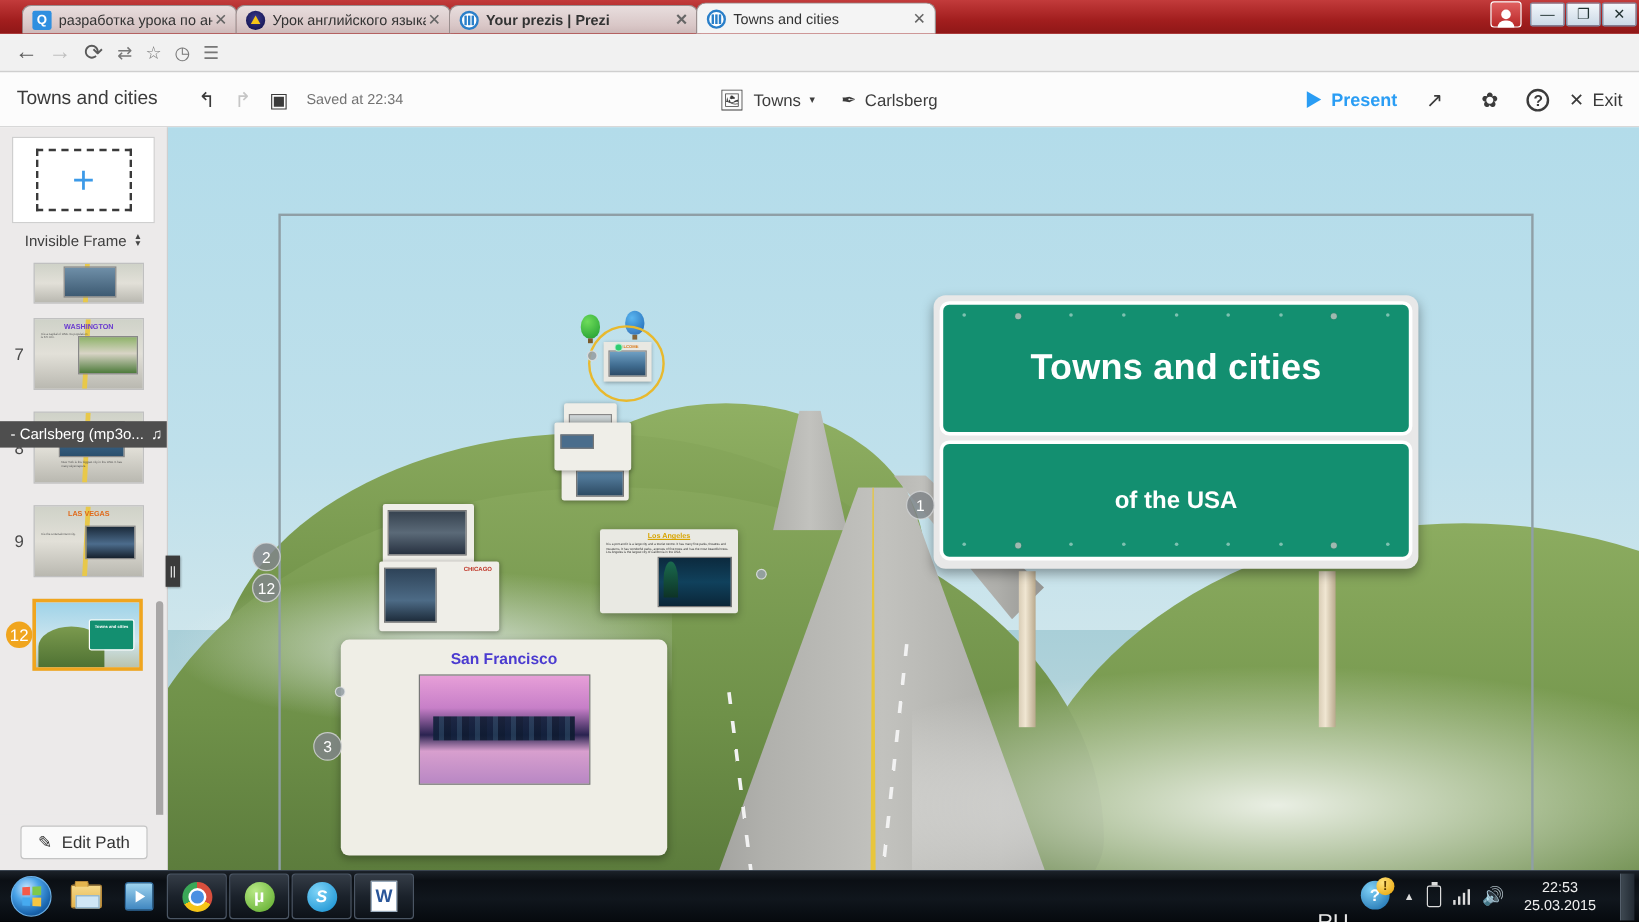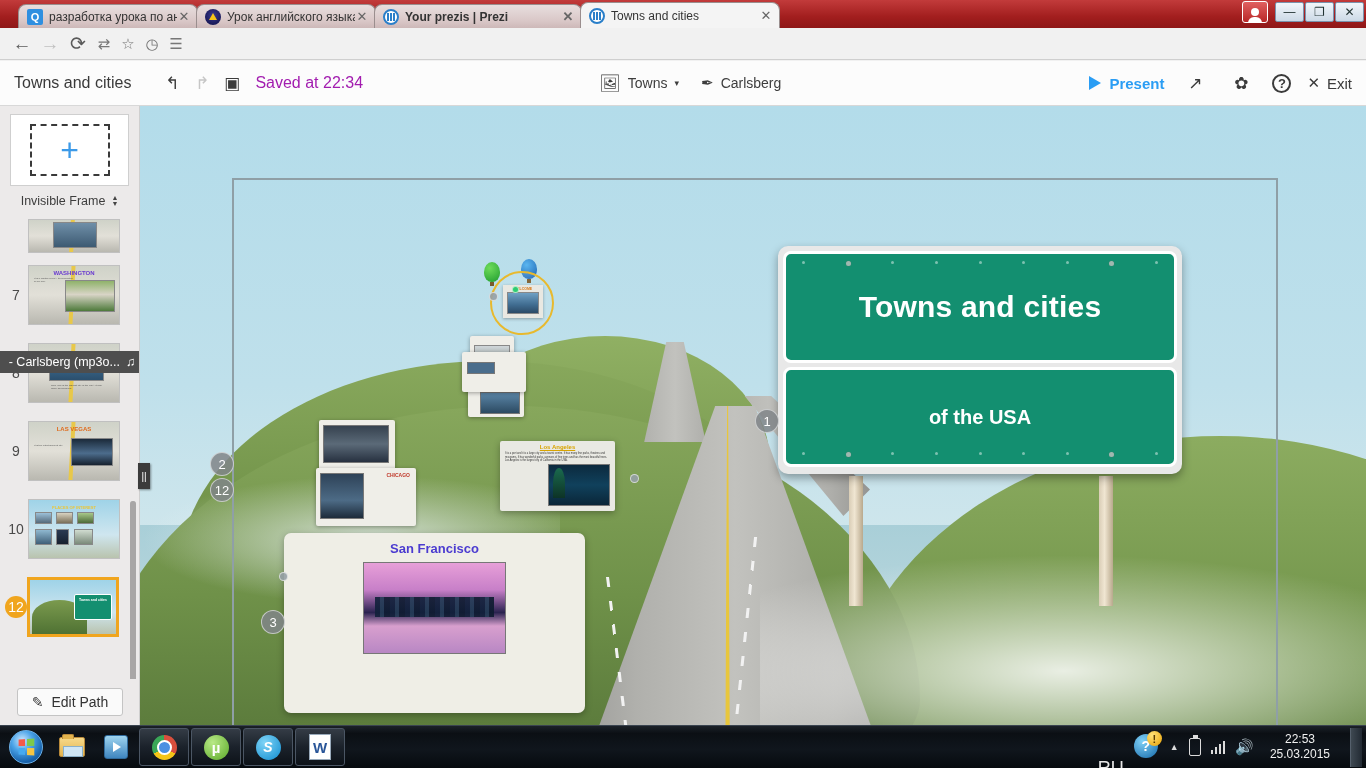--- a/index.html
+++ b/index.html
@@ -101,21 +101,21 @@
   #prezi-app{ position:absolute; left:0; top:61px; width:1366px; height:664px; background:#fff;}
 
   #prezi-toolbar{
     height:45px; background:#fcfcfc; border-bottom:1px solid #d8d8d8;
     display:flex; align-items:center; padding:0 14px; position:relative;
   }
   #doc-title{ font-size:16px; color:#3a3a3a; margin-right:26px;}
   .tb-icon{ width:30px;height:30px; display:flex;align-items:center;justify-content:center;
      color:#3b3b3b; font-size:17px;}
   .tb-icon.dim{ color:#c6c6c6;}
-  #save-status{ font-size:16px; color:#a21caf; margin-left:8px;}
+  #save-status{ font-size:12px; color:#737373; margin-left:8px;}
   #tb-center{ position:absolute; left:50%; transform:translateX(-46%); display:flex; align-items:center; gap:22px;}
   .tb-item{ display:flex;align-items:center; gap:7px; font-size:14px; color:#3d3d3d;}
   #tb-right{ margin-left:auto; display:flex; align-items:center; gap:16px;}
   #present-btn{ display:flex;align-items:center; gap:8px; color:#2a9df4; font-size:15px; font-weight:bold;}
   .play-tri{ width:0;height:0;border-left:12px solid #2a9df4;border-top:7px solid transparent;border-bottom:7px solid transparent;}
   #exit-btn{ display:flex;align-items:center;gap:7px; font-size:15px; color:#3a3a3a;}
 
   
   #sidebar{
     position:absolute; left:0; top:45px; width:140px; height:619px;
@@ -221,21 +221,21 @@
   }
   .dash-line{ position:absolute; width:3px; background:
      repeating-linear-gradient(to bottom,#f2f2f2 0 10px,transparent 10px 24px);}
 
   
   .canvas-card{
     position:absolute; background:#efeee6;
     box-shadow:0 2px 7px rgba(0,0,0,.3);
     border-radius:3px; overflow:hidden;
   }
-  #card-sf{ left:144px; top:427px; width:301px; height:180px; border-radius:7px;}
+  #card-sf{ left:144px; top:427px; width:272px; height:180px; border-radius:7px;}
   #card-sf .c-title{ text-align:center; color:#4b3bd0; font-size:13px; margin-top:8px; font-weight:bold;}
   #card-sf .c-body{ font-size:7.3px; color:#222; line-height:10px; padding:4px 18px 0 20px;}
   #card-sf .c-photo{
     margin:6px auto 0; width:143px; height:92px;
     background:linear-gradient(to bottom,#e79fd8 0%,#c77fc8 30%,#2a2350 55%,#d89fce 70%,#b887c4 100%);
     border:1px solid #777;
     position:relative;
   }
   #card-sf .c-photo:after{
     content:""; position:absolute; left:8%; top:38%; width:84%; height:22%;
@@ -540,33 +540,20 @@
         <div class="thumb-row">
           <span class="thumb-num">9</span>
           <div class="thumb-box">
             <div class="t-road"></div>
             <div class="t-title" style="color:#e0691a;">LAS VEGAS</div>
             <div class="t-lines" style="left:5px;top:22px;width:32px;">It is the entertainment city.</div>
             <div class="t-img" style="left:42px;top:16px;width:42px;height:28px;background:linear-gradient(to bottom,#1b2a3a,#4c6c8c 55%,#16212e);"></div>
           </div>
         </div>
 
-        <div class="thumb-row">
-          <span class="thumb-num">10</span>
-          <div class="thumb-box">
-            <div class="t-sky"></div>
-            <div class="t-title" style="color:#e8c63c;top:5px;font-size:4px;">PLACES OF INTEREST</div>
-            <div class="t-img" style="left:6px;top:12px;width:17px;height:12px;background:linear-gradient(to bottom,#9cc0d8,#556a7a);"></div>
-            <div class="t-img" style="left:27px;top:12px;width:17px;height:12px;background:linear-gradient(to bottom,#d8d2c0,#7a6f58);"></div>
-            <div class="t-img" style="left:48px;top:12px;width:17px;height:12px;background:linear-gradient(to bottom,#a8c88a,#4d6a38);"></div>
-            <div class="t-img" style="left:6px;top:29px;width:17px;height:16px;background:linear-gradient(to bottom,#8fb8d0,#3f5f78);"></div>
-            <div class="t-img" style="left:27px;top:29px;width:13px;height:16px;background:linear-gradient(to bottom,#2a3a52,#16202e);"></div>
-            <div class="t-img" style="left:45px;top:29px;width:19px;height:16px;background:linear-gradient(to bottom,#d0dcd0,#7a8a7a);"></div>
-          </div>
-        </div>
 
 
         <div class="thumb-row selected">
           <span class="thumb-num">12</span>
           <div class="thumb-box">
             <div class="t-sky"></div>
             <div style="position:absolute;left:2px;bottom:0;width:55px;height:34px;border-radius:50% 50% 0 0;background:linear-gradient(to bottom,#7b9a4e,#4f7233);"></div>
             <div style="position:absolute;right:4px;top:14px;width:38px;height:26px;background:#138f70;border:1.5px solid #fff;border-radius:2px;"></div>
             <div style="position:absolute;right:6px;top:18px;width:34px;text-align:center;color:#fff;font-size:3.5px;font-weight:bold;">Towns and cities</div>
           </div>

